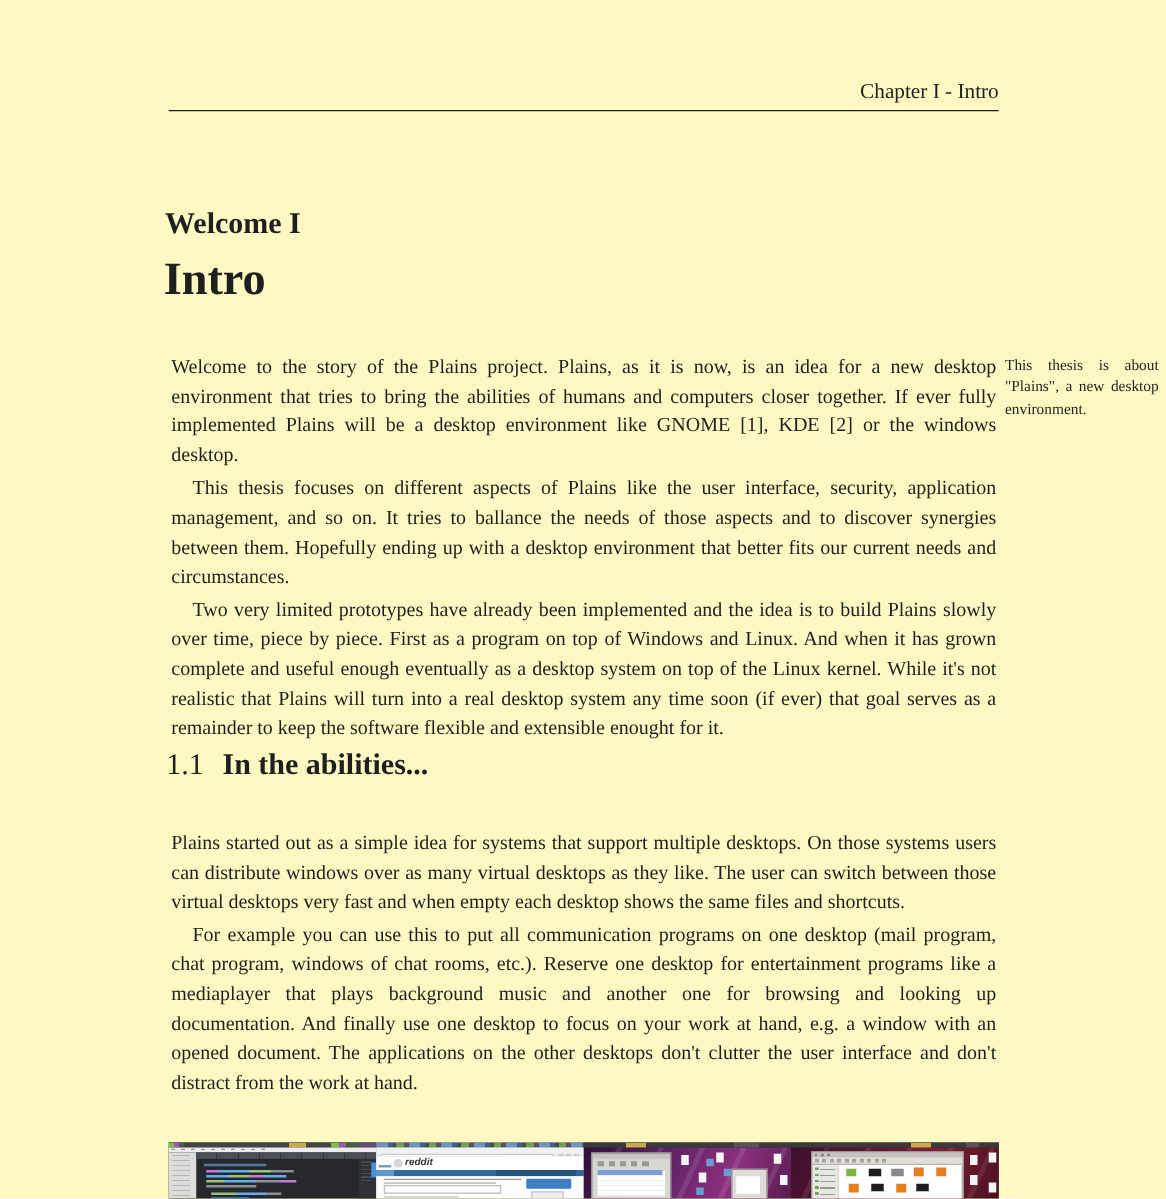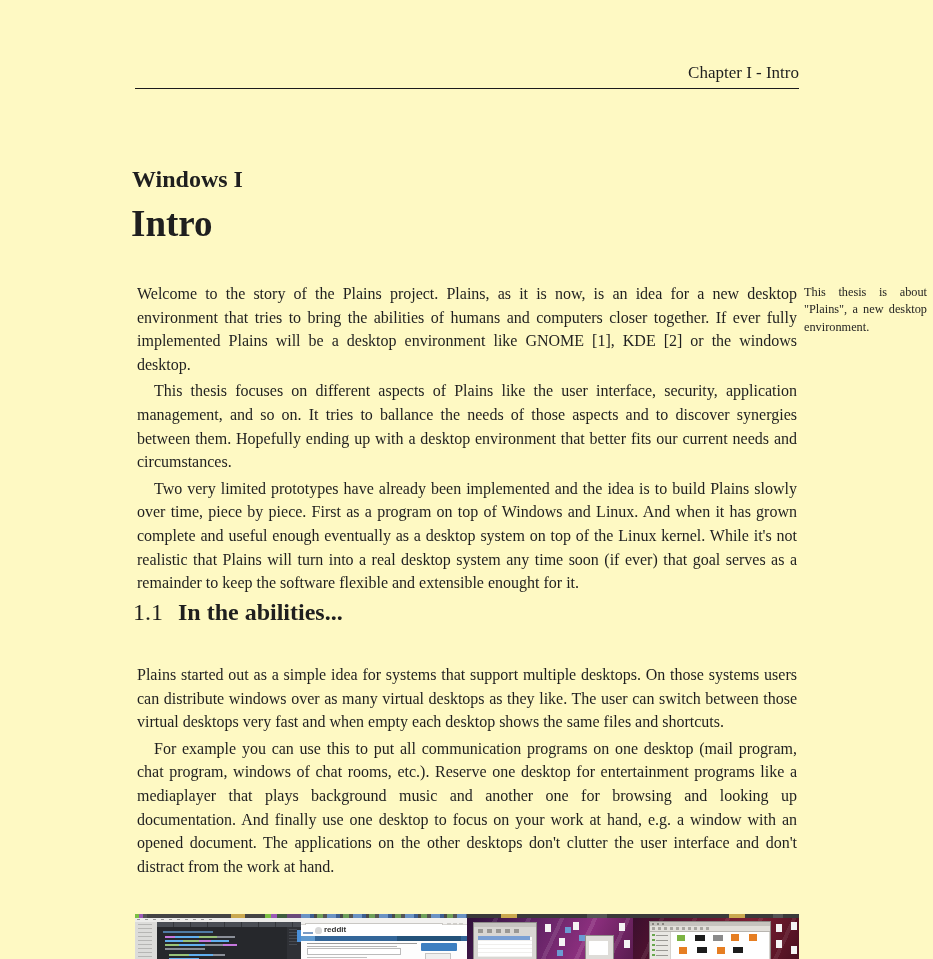--- a/index.html
+++ b/index.html
@@ -74,21 +74,21 @@
   .d2-toolbar{left:0;top:4px;right:0;height:6px;background:#f2f1ef;border-bottom:1px solid #d8d6d2;}
   .d2-url{left:4px;top:5px;right:24px;height:3px;background:#ffffff;border:1px solid #c9c7c3;
     background-image:linear-gradient(90deg,#9a9a9a 0 100%);background-size:70% 1px;
     background-position:2px 1px;background-repeat:no-repeat;}
   .d2-navbtns{right:4px;top:5px;width:16px;height:4px;
     background:repeating-linear-gradient(90deg,#cfcdc9 0 4px,transparent 4px 6px);}
   .d2-logo-row{left:0;top:11px;right:0;height:11px;background:#ffffff;}
   .d2-alien{left:14px;top:2px;width:7px;height:7px;background:#d8d8d8;border-radius:50% 50% 40% 40%;}
   .d2-links{left:2px;top:7px;width:10px;height:2px;background:#7a9cc6;}
   .d2-logo-text{left:23px;top:0;font-family:"Liberation Sans",sans-serif;
-    font-size:8px;font-weight:bold;color:#333;letter-spacing:0;}
+    font-size:8px;font-weight:bold;color:#333;letter-spacing:0;font-style:italic;}
   .d2-navband{left:0;top:22px;right:0;height:5px;background:#336699;
     background-image:linear-gradient(90deg,#5f99cf 0 14px,#336699 14px 96px,
       #24527a 96px 160px,#336699 160px 166px),
       repeating-linear-gradient(90deg,transparent 0 98px,#e8eef5 98px 100px,transparent 100px 106px);}
   .d2-content{left:0;top:27px;right:0;bottom:0;background:#fdfdfd;background-repeat:no-repeat;
     background-image:
       linear-gradient(90deg,#9a9a9a 0 100%),
       linear-gradient(90deg,#b5b5b5 0 100%),
       linear-gradient(90deg,#c2c2c2 0 100%);
     background-size:110px 1px,90px 1px,60px 1px;
@@ -158,21 +158,21 @@
     background-position:143px 10px,143px 26px,158px 8px,158px 32px;}
 </style>
 </head>
 <body>
 
 <div class="page">
 
   <div class="running-header">Chapter I - Intro</div>
   <div class="header-rule"></div>
 
-  <div class="chapter-kicker">Windows I</div>
+  <div class="chapter-kicker">Welcome I</div>
   <h1 class="chapter-title">Intro</h1>
 
   <div class="body-col" id="col1">
     <p class="noindent">Welcome to the story of the Plains project. Plains, as it is now, is an idea for a new desktop environment that tries to bring the abilities of humans and computers closer together. If ever fully implemented Plains will be a desktop environment like GNOME [1], KDE [2] or the windows desktop.</p>
     <p>This thesis focuses on different aspects of Plains like the user interface, security, application management, and so on. It tries to ballance the needs of those aspects and to discover synergies between them. Hopefully ending up with a desktop environment that better fits our current needs and circumstances.</p>
     <p>Two very limited prototypes have already been implemented and the idea is to build Plains slowly over time, piece by piece. First as a program on top of Windows and Linux. And when it has grown complete and useful enough eventually as a desktop system on top of the Linux kernel. While it's not realistic that Plains will turn into a real desktop system any time soon (if ever) that goal serves as a remainder to keep the software flexible and extensible enought for it.</p>
   </div>
 
   <div class="section-heading">
     <span class="sec-num">1.1</span><span class="sec-title">In the abilities...</span>

